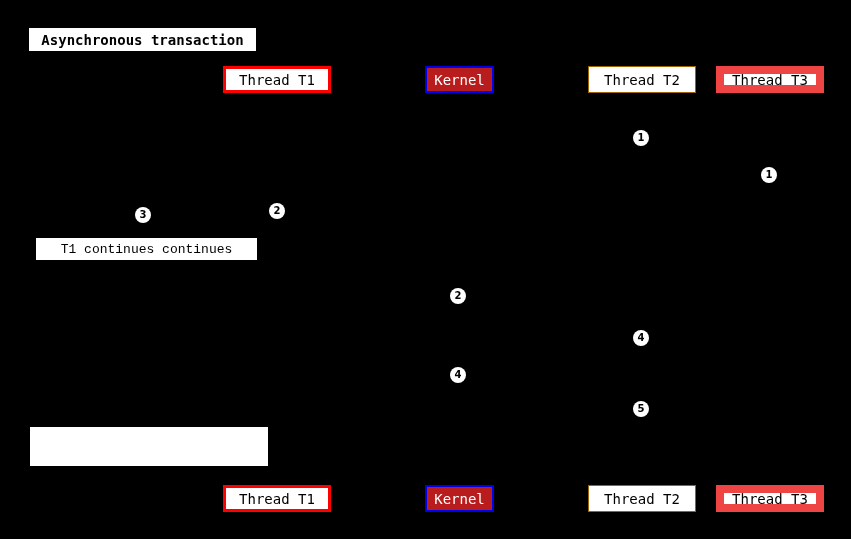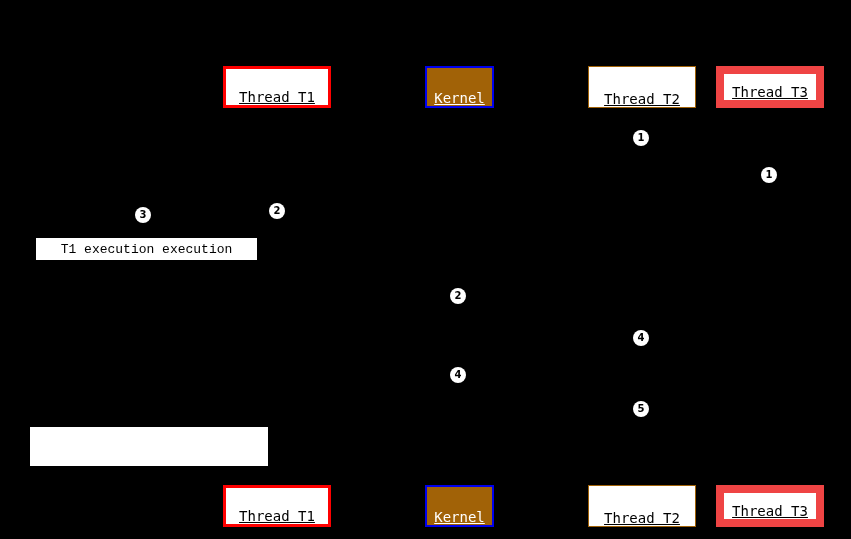--- a/index.html
+++ b/index.html
@@ -28,35 +28,34 @@
   }
   .title-text {
     font-family: "DejaVu Sans Mono", monospace;
     font-weight: bold;
     font-size: 14px;
     color: #000000;
     white-space: nowrap;
   }
   .actor {
     position: absolute;
-    height: 42px;
+    height: 27px;
     box-sizing: border-box;
     background: #ffffff;
     color: #000000;
     display: flex;
-    align-items: flex-end;
+    align-items: center;
     justify-content: center;
     font-size: 14px;
     white-space: nowrap;
-    text-decoration: underline;
   }
   .actor.top { top: 66px; }
   .actor.bottom { top: 485px; }
   .actor.t1 { left: 223px; width: 108px; border: 3px solid #ff0000; }
-  .actor.kernel { left: 425px; width: 69px; background: #a16207; color: #ffffff; border: 2px solid #0000ee; }
+  .actor.kernel { left: 425px; width: 69px; background: #b91c1c; color: #ffffff; border: 2px solid #0000ee; }
   .actor.t2 { left: 588px; width: 108px; border: 1px solid #a16207; }
   .actor.t3 { left: 716px; width: 108px; border: 8px solid #ef4444; }
   .note {
     position: absolute;
     background: #ffffff;
     color: #000000;
     display: flex;
     align-items: center;
     justify-content: center;
     font-family: "Liberation Mono", monospace;
@@ -91,20 +90,23 @@
     font-weight: bold;
     font-size: 10px;
     line-height: 1;
   }
 </style>
 </head>
 <body>
 
 <div class="stage">
 
+  <div class="title-box">
+    <span class="title-text">Asynchronous transaction</span>
+  </div>
 
   <div class="actor t1 top">
     <span>Thread T1</span>
   </div>
   <div class="actor kernel top">
     <span>Kernel</span>
   </div>
   <div class="actor t2 top">
     <span>Thread T2</span>
   </div>
@@ -119,21 +121,21 @@
     <span>Kernel</span>
   </div>
   <div class="actor t2 bottom">
     <span>Thread T2</span>
   </div>
   <div class="actor t3 bottom">
     <span>Thread T3</span>
   </div>
 
   <div class="note note-t1">
-    <span>T1 execution execution</span>
+    <span>T1 continues continues</span>
   </div>
   <div class="note note-empty">
     <span></span>
   </div>
 
   <div class="marker" style="left:641px; top:138px;">
     <span>1</span>
   </div>
   <div class="marker" style="left:769px; top:175px;">
     <span>1</span>

